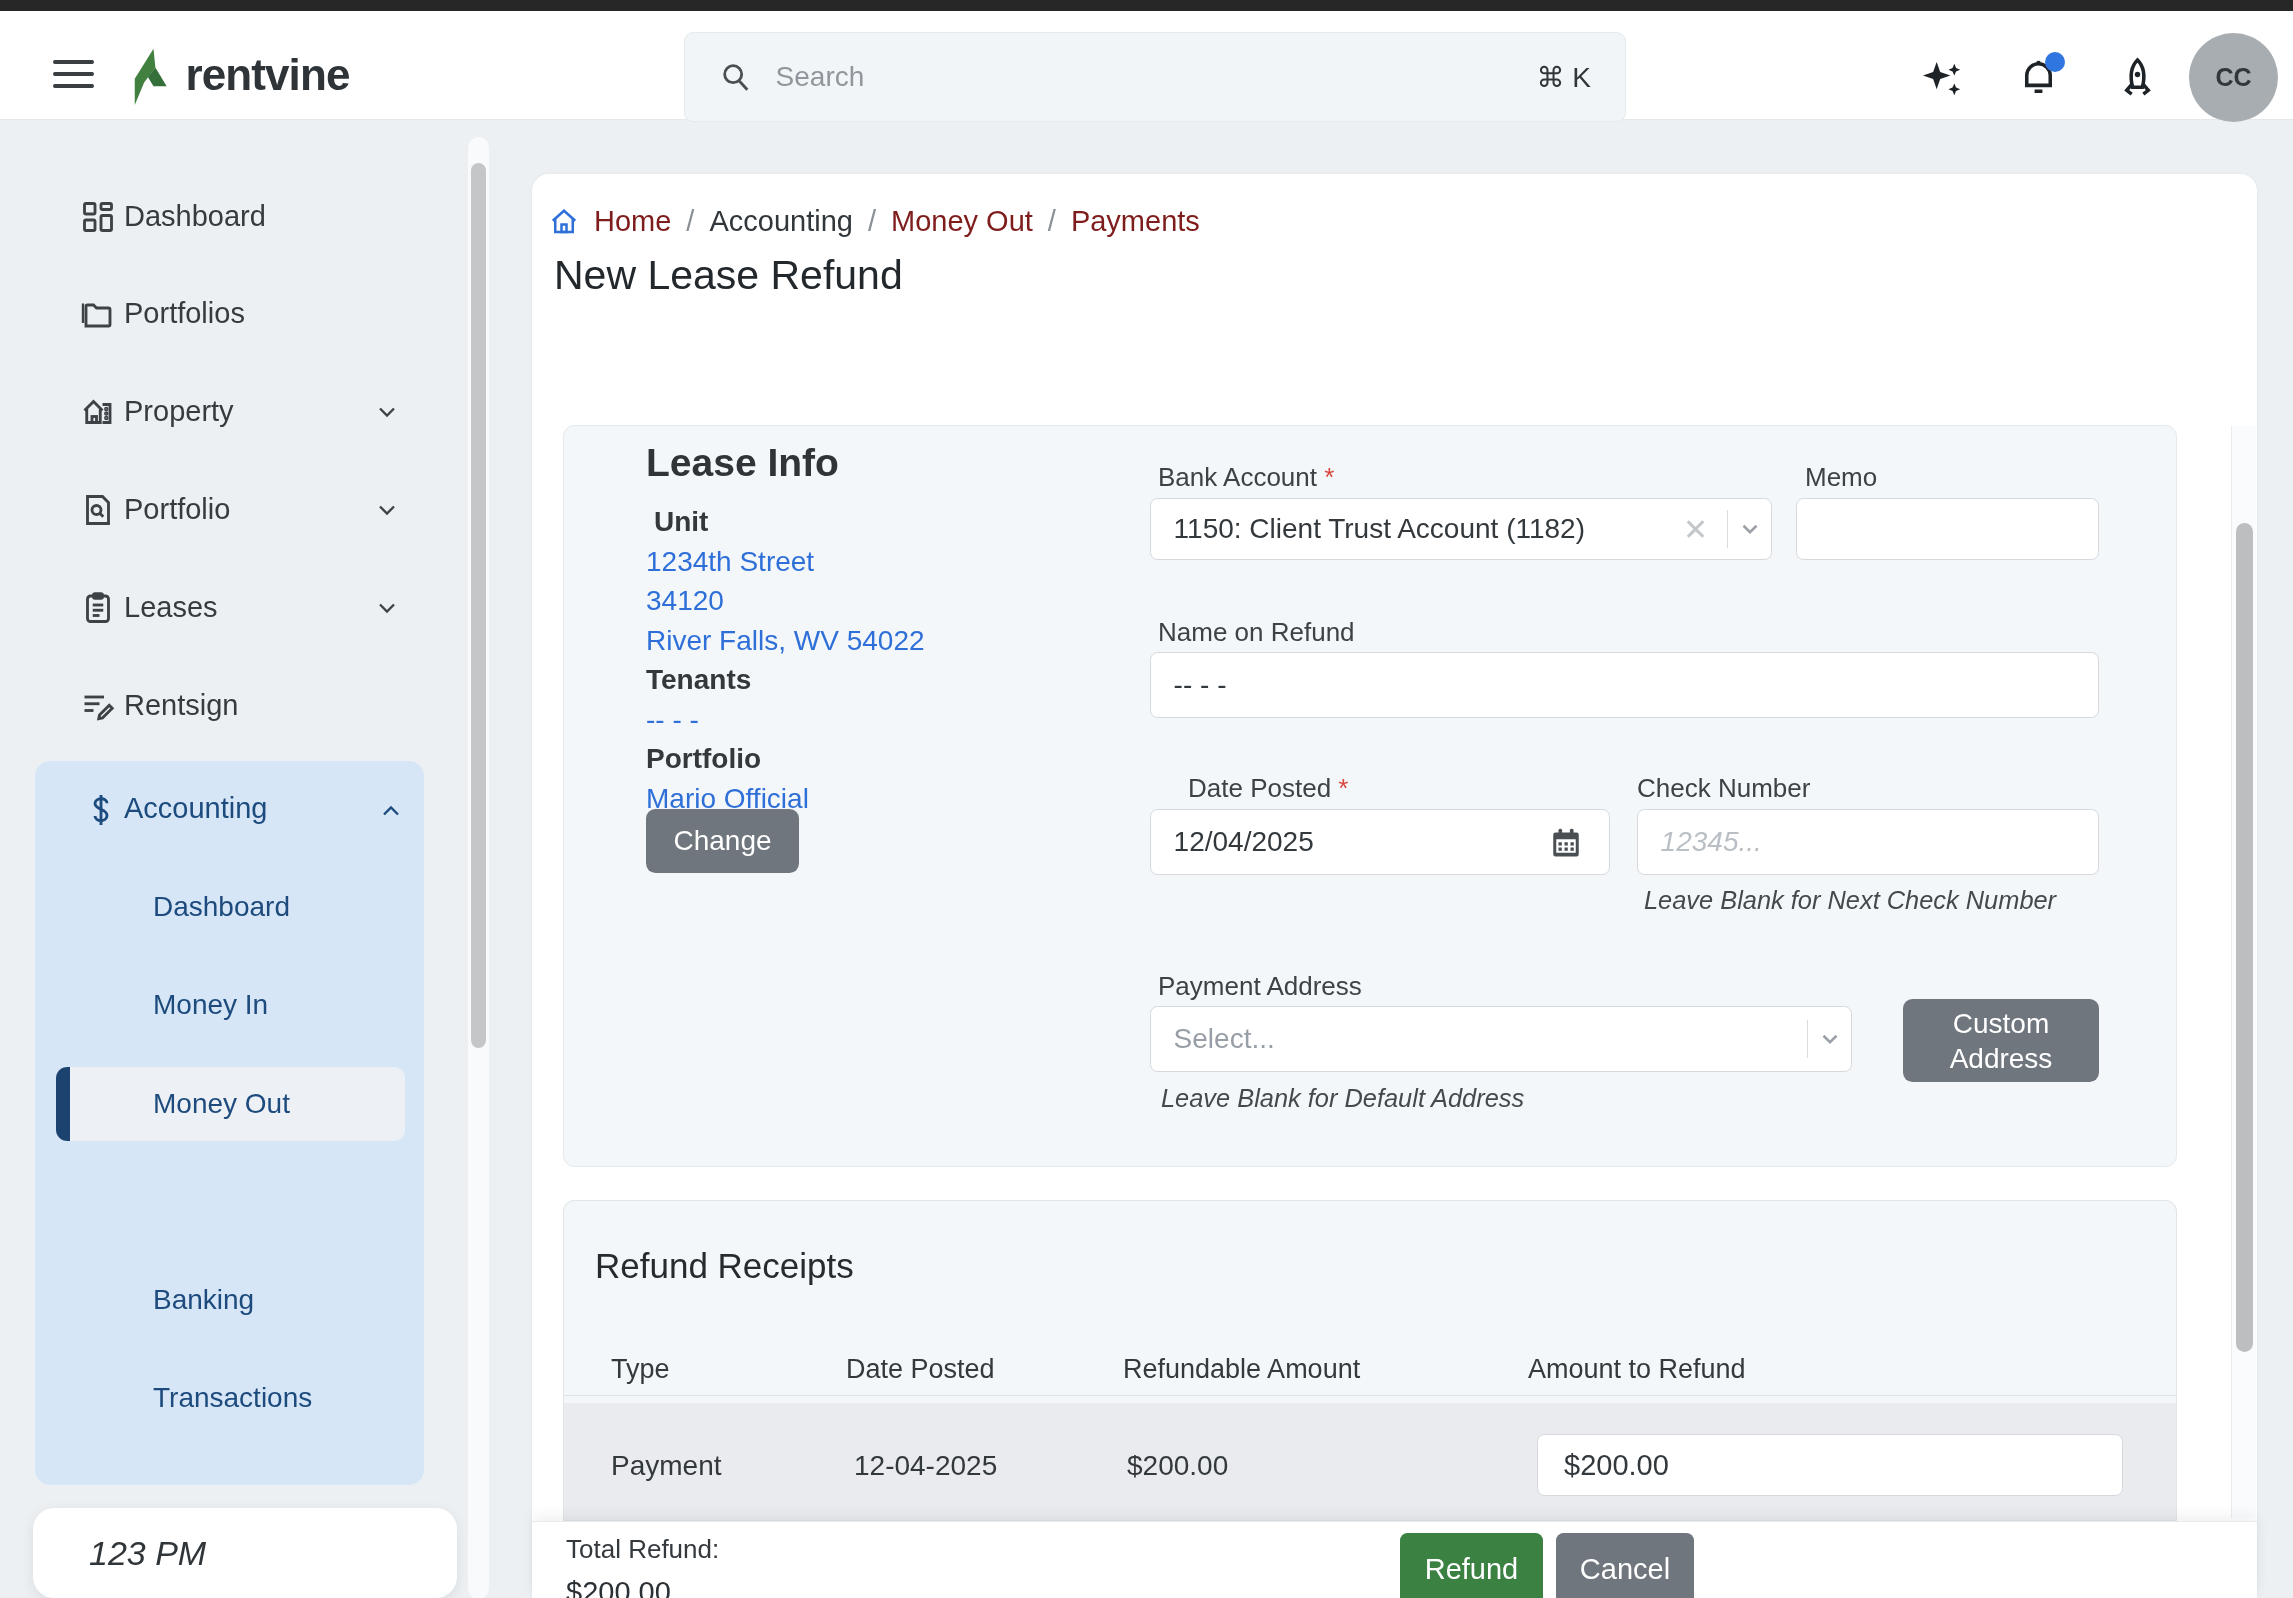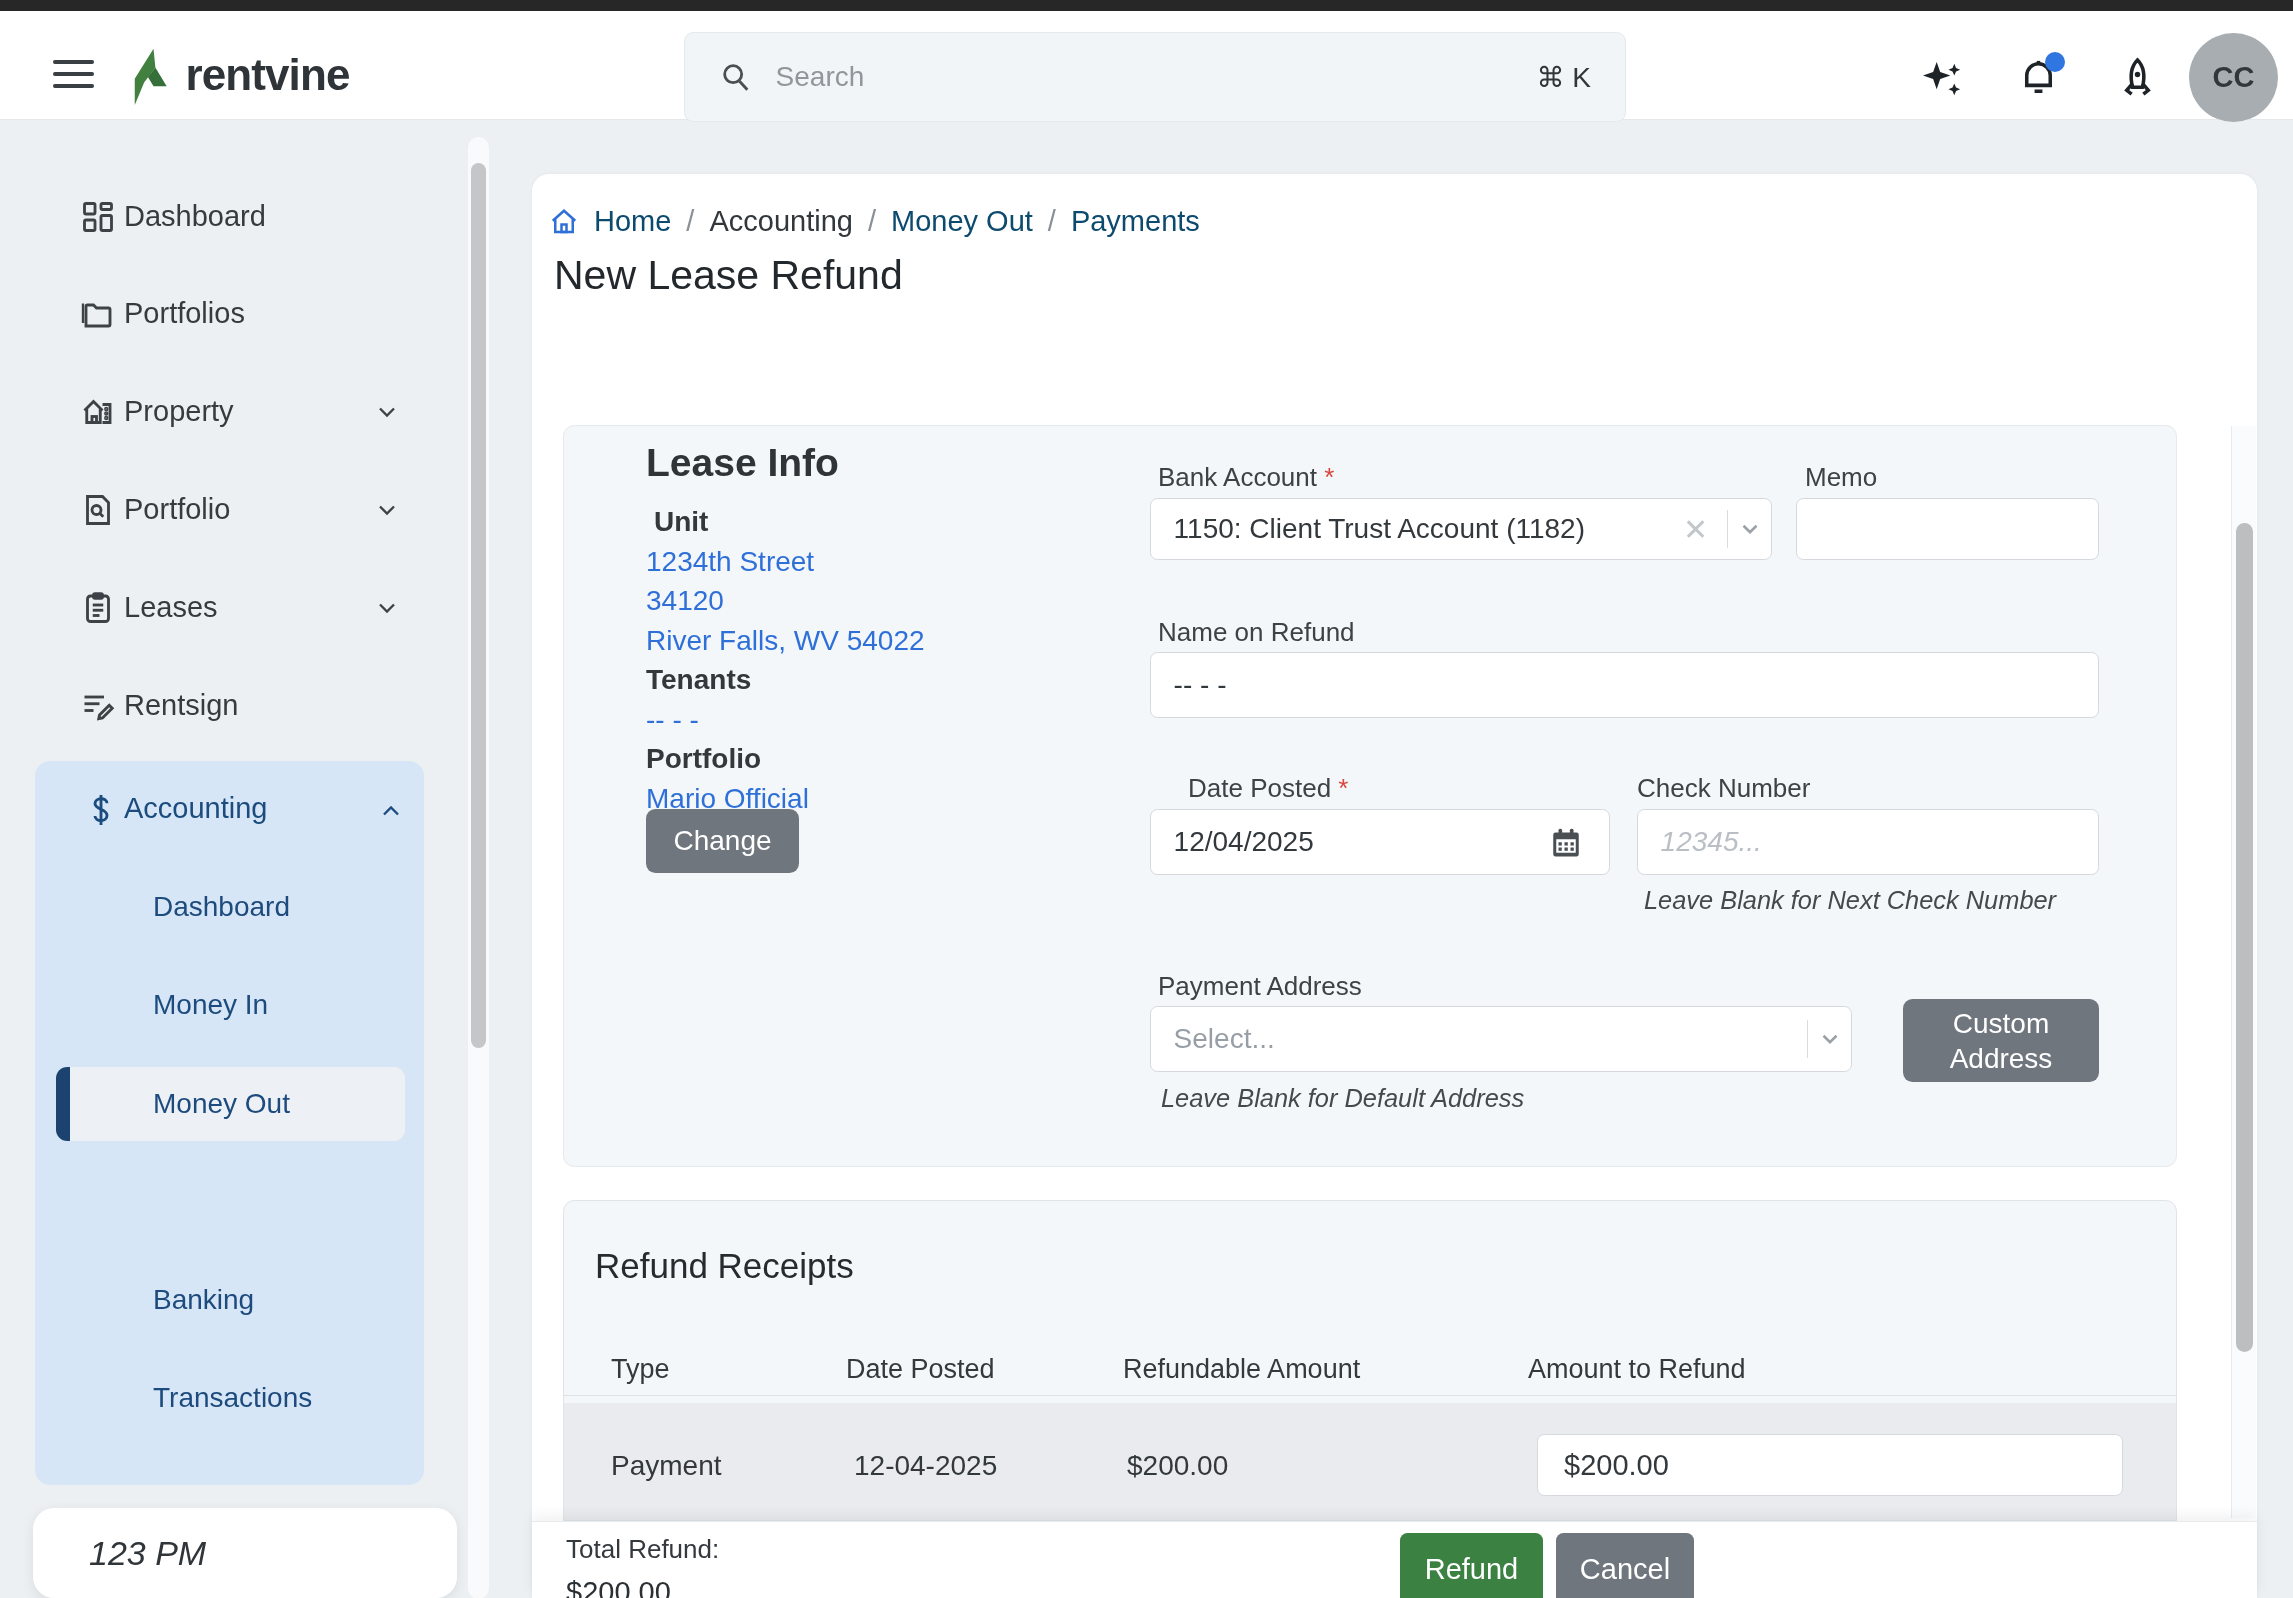--- a/index.html
+++ b/index.html
@@ -17,21 +17,21 @@
   .hamburger span { display:block; height:3.8px; background:#3a3f44; border-radius:1.9px; margin-top:8.5px; }
   .logo { position:absolute; left:129px; top:34px; display:flex; align-items:center; }
   .logo-text { font-size:44px; font-weight:700; color:#2f3438; letter-spacing:-0.9px; margin-left:7.5px; }
   .searchbar { position:absolute; left:684px; top:21px; width:942px; height:90px; background:#f1f5f8;
                border:0.9px solid #e4e9ec; border-radius:9.4px; display:flex; align-items:center; padding:16px 34px; }
   .searchbar .ph { color:#90969c; font-size:28px; margin-left:22.6px; flex:1; }
   .searchbar .kbd { color:#31363a; font-size:28px; }
   .hdr-icon { position:absolute; top:45px; width:41px; height:41px; }
   .avatar { position:absolute; left:2189px; top:21.7px; width:89px; height:89px; border-radius:50%;
             background:#a7adb0; display:flex; align-items:center; justify-content:center;
-            font-size:29px; font-weight:700; color:#32373b; cursor:pointer; }
+            font-size:25px; font-weight:700; color:#32373b; cursor:pointer; }
   .bell-dot { position:absolute; left:2045px; top:41px; width:20px; height:20px; border-radius:50%; background:#2f76e0; }
 
   
   .side-item { position:absolute; left:0; width:443px; height:53px; display:flex; align-items:center; cursor:pointer; }
   .side-item .ic { position:absolute; left:80px; width:36px; height:36px; }
   .side-item .lbl { position:absolute; left:124px; font-size:29px; color:#363b40; }
   .side-item .chev { position:absolute; left:373px; width:28px; height:28px; }
 
   .acct-group { position:absolute; left:35px; top:761px; width:389px; height:724px; background:#d6e6f6;
                 border-radius:15px; overflow:hidden; }
@@ -53,21 +53,21 @@
   .clock-card .t { position:absolute; left:56px; top:26px; font-size:34px; color:#303539; }
 
   
   .main-panel { position:absolute; left:532px; top:174px; width:1725px; height:1425px; background:#ffffff;
                 border-radius:17px 17px 0 0; box-shadow:0 0.9px 3.8px rgba(0,0,0,0.05); }
   .main-scroll-track { position:absolute; left:2231px; top:426px; width:25.4px; height:1092px;
                        background:#fafbfc; border-left:0.9px solid #e9ebed; z-index:3; }
   .main-scroll-thumb { position:absolute; left:3.8px; top:97px; width:17px; height:829px; background:#bcbec0; border-radius:8.5px; }
 
   .breadcrumb { position:absolute; left:549px; top:205px; display:flex; align-items:center; gap:15px; font-size:29px; z-index:2; }
-  .bc-link { color:#0c4a6e; cursor:pointer; }
+  .bc-link { color:#7f1d1d; cursor:pointer; }
   .bc-text { color:#32373c; }
   .bc-sep { color:#8a9096; }
   .page-title { position:absolute; left:554px; top:252px; font-size:41px; font-weight:500; color:#23282d; z-index:2; }
 
   
   .form-panel { position:absolute; left:563px; top:425px; width:1614px; height:742px; background:#f3f7fa;
                 border:0.9px solid #e4e9ed; border-radius:11.3px; z-index:2; }
   .li-title { position:absolute; left:82px; top:15px; font-size:39px; font-weight:700; color:#2f3438; }
   .li-label { position:absolute; left:82px; font-size:28px; font-weight:700; color:#33383d; }
   .li-link { position:absolute; left:82px; font-size:28px; color:#2e6fd8; cursor:pointer; }

